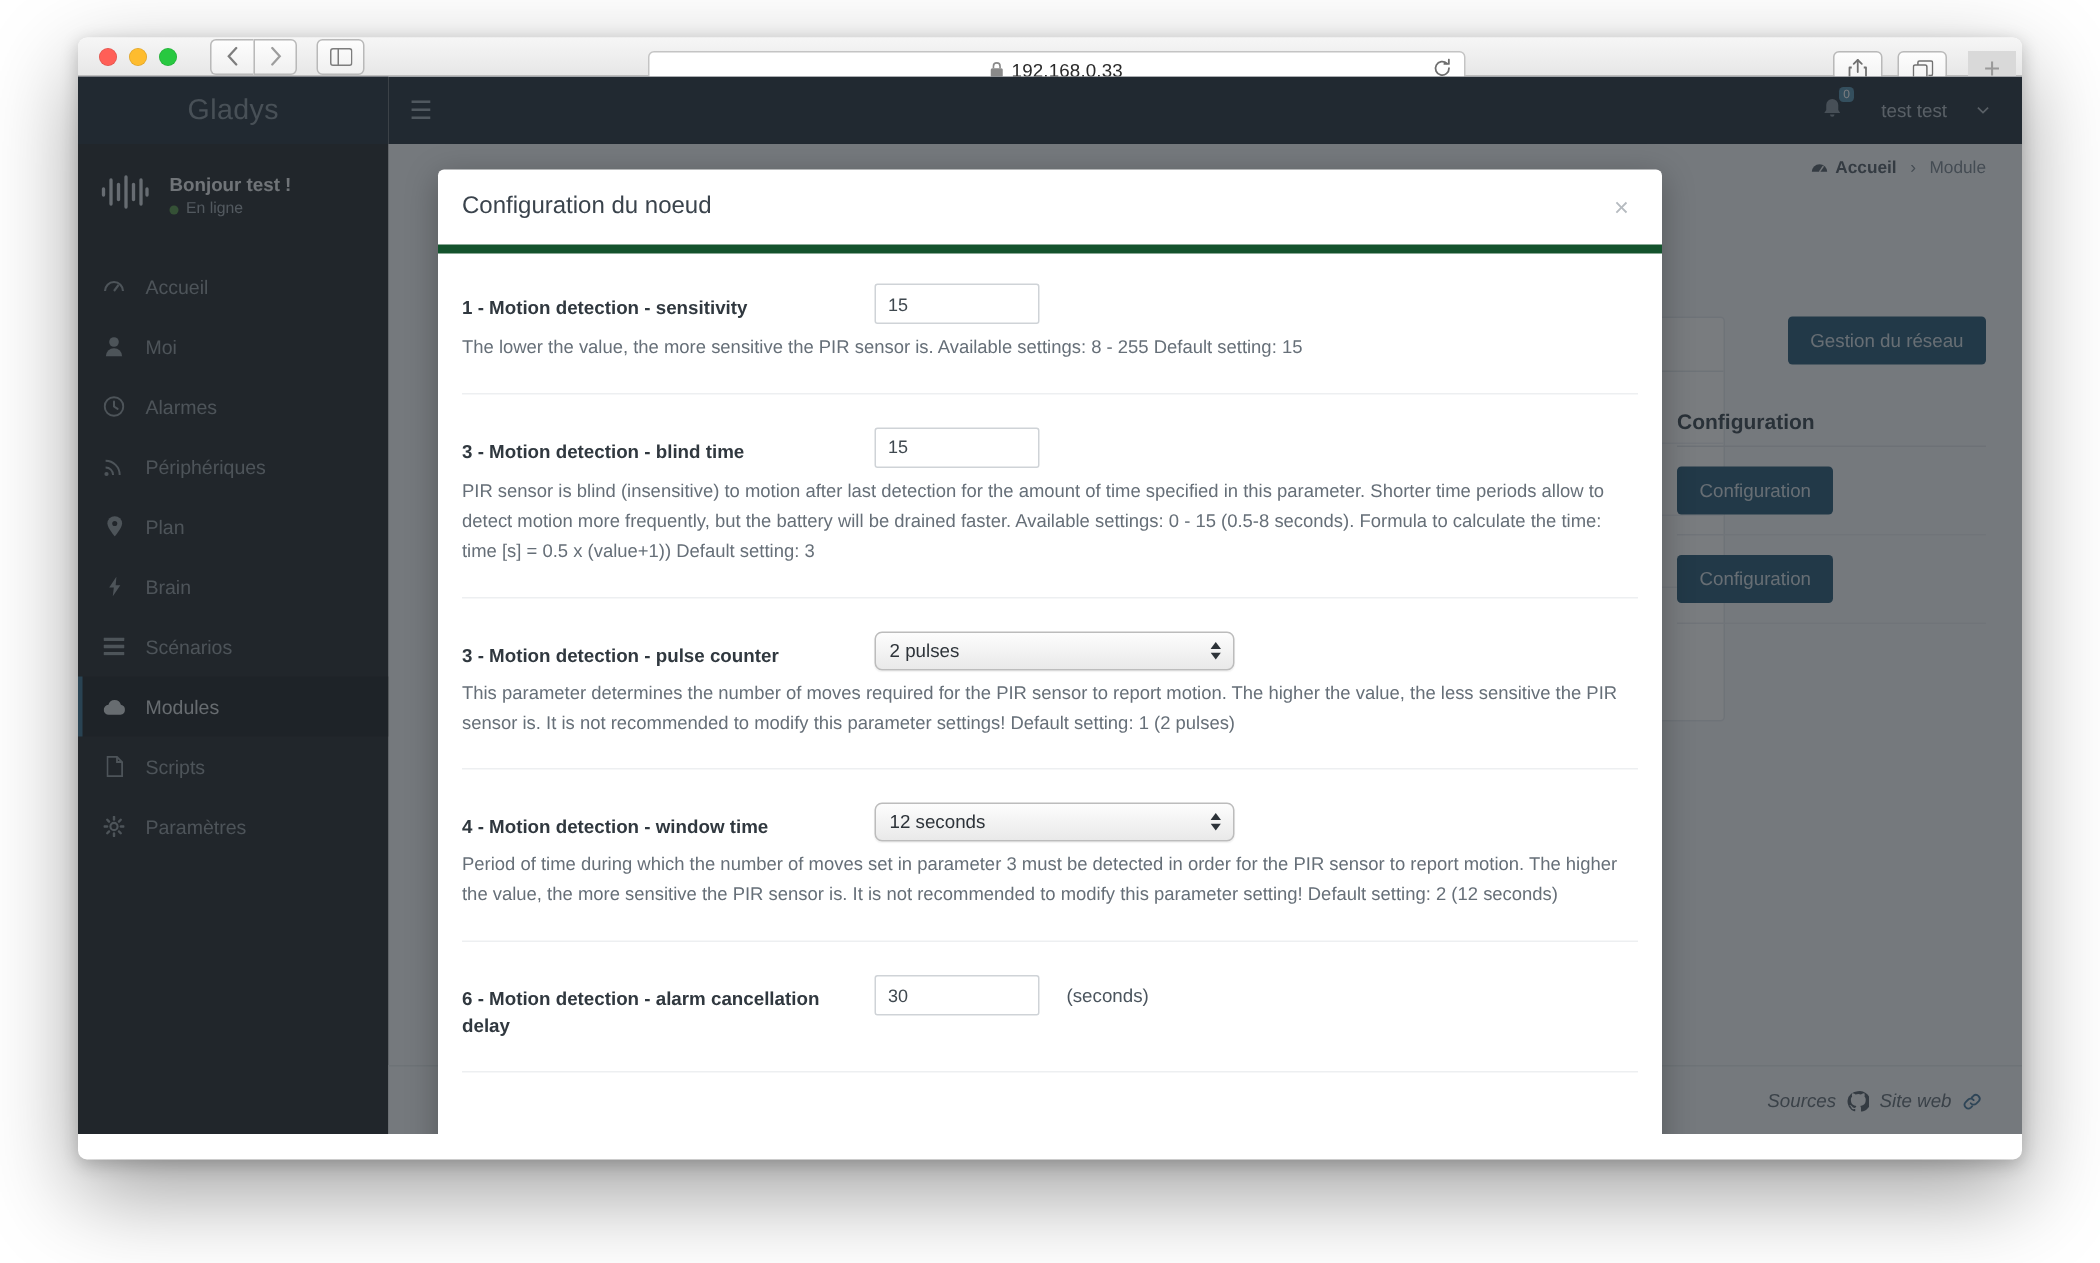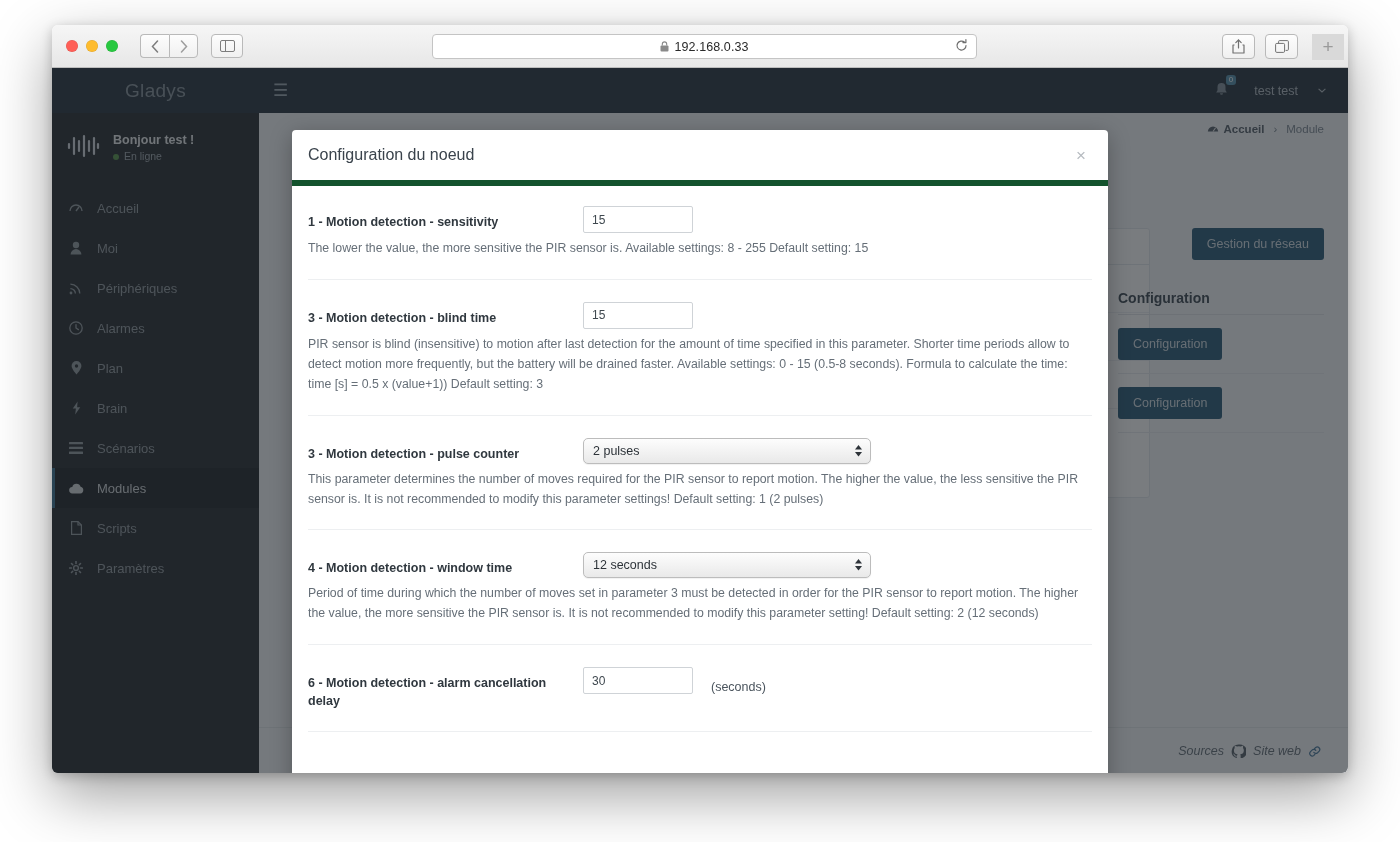--- a/index.html
+++ b/index.html
@@ -24,21 +24,21 @@
     width: 1296px; height: 748px;
     background: #fff;
     border-radius: 6px;
     box-shadow: 0 22px 60px rgba(0,0,0,0.38), 0 3px 12px rgba(0,0,0,0.22);
     overflow: hidden;
   }
 
   
   .browser-toolbar {
     position: relative;
-    height: 43px;
+    height: 26px;
     background: linear-gradient(#f6f6f6, #e7e7e7);
     border-bottom: 1px solid #bdbdbd;
     display: flex; align-items: center;
   }
   .traffic { display: flex; gap: 8px; margin-left: 14px; }
   .tl { width: 12px; height: 12px; border-radius: 50%; display: block; }
   .tl.red    { background: #ff5f57; box-shadow: inset 0 0 0 .5px rgba(0,0,0,.12); }
   .tl.yellow { background: #febc2e; box-shadow: inset 0 0 0 .5px rgba(0,0,0,.12); }
   .tl.green  { background: #28c840; box-shadow: inset 0 0 0 .5px rgba(0,0,0,.12); }
 
@@ -249,33 +249,33 @@
     border-bottom: 1px solid #edeff1;
     padding: 22px 0 20px;
   }
   .param:first-child { padding-top: 20px; }
   .param-top { display: flex; align-items: flex-start; gap: 20px; }
   .param-label {
     width: 255px; flex: none;
     font-size: 12.5px; font-weight: bold; color: #30383f;
     line-height: 1.45; padding-top: 7px;
   }
-  .param-ctrl { display: flex; align-items: flex-end; gap: 18px; }
+  .param-ctrl { display: flex; align-items: center; gap: 18px; }
   .suffix { font-size: 12.5px; color: #4a545d; }
 
   input.txt {
     width: 110px; height: 27px;
     border: 1px solid #cfd3d7; border-radius: 2px;
     background: #fff; padding: 0 8px;
     font-family: "Liberation Sans", sans-serif;
     font-size: 12px; color: #3f484f;
   }
   .native-select {
     position: relative;
-    width: 288px; height: 26px;
+    width: 240px; height: 26px;
     background: linear-gradient(#fdfdfd, #e9e9e9);
     border: 1px solid #bcbcbc; border-radius: 5px;
     display: flex; align-items: center;
     padding: 0 26px 0 9px;
     font-size: 12.5px; color: #2d3339;
     box-shadow: 0 1px 1px rgba(0,0,0,0.06);
   }
   .native-select .arrows {
     position: absolute; right: 8px; top: 50%;
     transform: translateY(-50%);
@@ -398,35 +398,35 @@
               <svg width="12" height="14" viewBox="0 0 12 14">
                   <circle cx="6" cy="4" r="3.2" fill="#8d959c"></circle>
                   <path d="M0.6 13.5 a5.4 5.4 0 0 1 10.8 0z" fill="#8d959c"></path>
                 </svg>
             </span>
             <span>Moi</span>
           </div>
           <div class="navitem">
             <span class="ni">
               <svg width="14" height="14" viewBox="0 0 14 14">
+                  <circle cx="7" cy="7" r="6.2" stroke="#8d959c" stroke-width="1.3" fill="none"></circle>
+                  <path d="M7 3.6 V7 L9.4 8.6" stroke="#8d959c" stroke-width="1.3" fill="none" stroke-linecap="round"></path>
+                </svg>
+            </span>
+            <span>Alarmes</span>
+          </div>
+          <div class="navitem">
+            <span class="ni">
+              <svg width="14" height="14" viewBox="0 0 14 14">
                   <circle cx="2" cy="12" r="1.4" fill="#8d959c"></circle>
                   <path d="M1.4 7.6 a5 5 0 0 1 5 5" stroke="#8d959c" stroke-width="1.3" fill="none"></path>
                   <path d="M1.4 3.2 a9.4 9.4 0 0 1 9.4 9.4" stroke="#8d959c" stroke-width="1.3" fill="none"></path>
                 </svg>
             </span>
             <span>Périphériques</span>
-          </div>
-          <div class="navitem">
-            <span class="ni">
-              <svg width="14" height="14" viewBox="0 0 14 14">
-                  <circle cx="7" cy="7" r="6.2" stroke="#8d959c" stroke-width="1.3" fill="none"></circle>
-                  <path d="M7 3.6 V7 L9.4 8.6" stroke="#8d959c" stroke-width="1.3" fill="none" stroke-linecap="round"></path>
-                </svg>
-            </span>
-            <span>Alarmes</span>
           </div>
           <div class="navitem">
             <span class="ni">
               <svg width="11" height="14" viewBox="0 0 11 14">
                   <path d="M5.5 13.5 C5.5 13.5 10.4 8 10.4 5 a4.9 4.9 0 0 0 -9.8 0 C0.6 8 5.5 13.5 5.5 13.5z" fill="#8d959c"></path>
                   <circle cx="5.5" cy="5" r="1.7" fill="#191f24"></circle>
                 </svg>
             </span>
             <span>Plan</span>
           </div>

